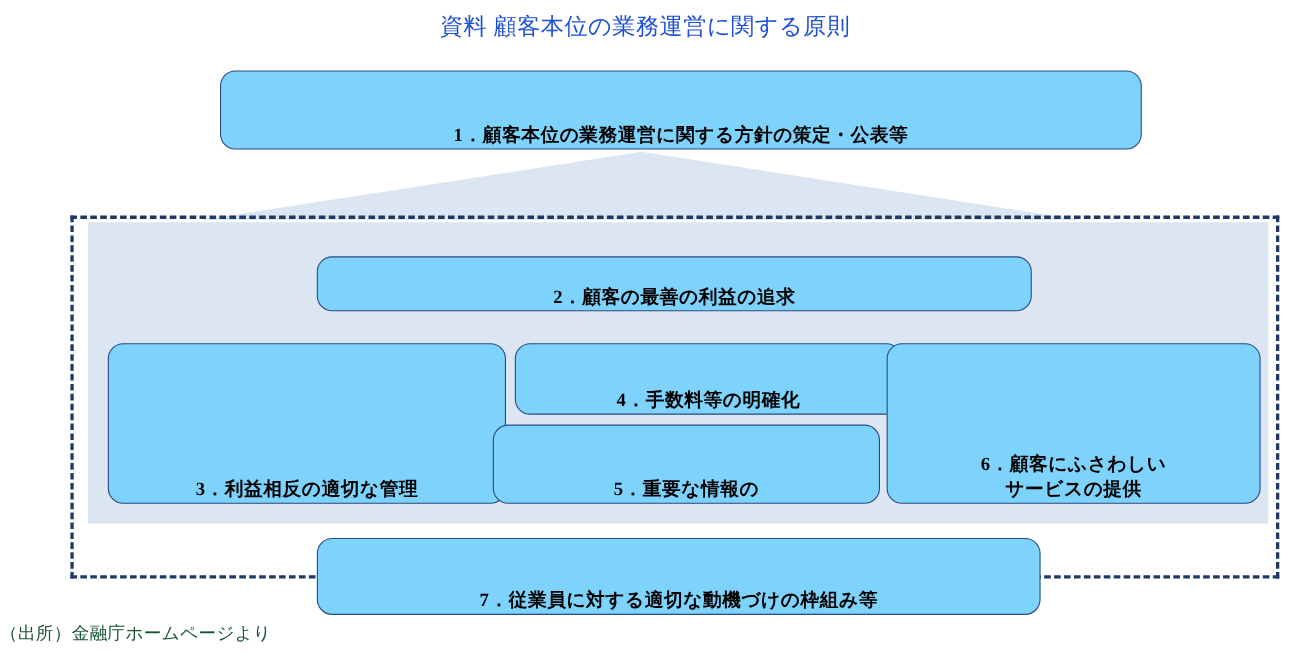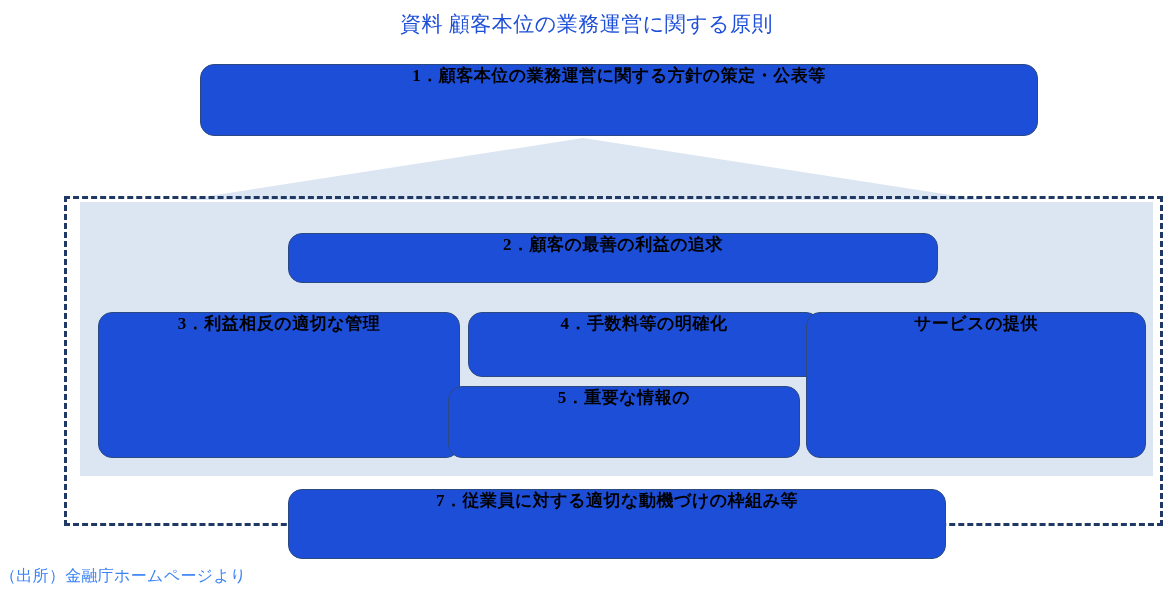--- a/index.html
+++ b/index.html
@@ -28,25 +28,25 @@
     text-align: center;
     font-size: 21px;
     font-family: "Liberation Serif", serif;
     font-weight: 400;
     letter-spacing: 0.5px;
     color: #1d4ed8;
   }
   .box {
     position: absolute;
     box-sizing: border-box;
-    background: #1d4ed8;
+    background: #7dd3fc;
     border: 1.6px solid #2b4a80;
     border-radius: 14px;
     display: flex;
-    align-items: flex-start;
+    align-items: flex-end;
     justify-content: center;
     text-align: center;
     font-size: 17px;
     font-weight: bold;
     font-family: "Liberation Serif", serif;
     line-height: 1.35;
     color: #000;
     letter-spacing: 0.5px;
     z-index: 5;
   }
@@ -84,21 +84,21 @@
   #box4 { left: 440px; top: 312px; width: 352px; height: 65px; margin-left: 28px; }
   #box5 { left: 448px; top: 386px; width: 352px; height: 72px; }
   #box6 { left: 806px; top: 312px; width: 340px; height: 146px; }
   #box7 { left: 288px; top: 489px; width: 658px; height: 70px; z-index: 6; }
 
   .source {
     position: absolute;
     left: 0; top: 566px;
     font-size: 16px;
     font-family: "Liberation Serif", serif;
-    color: #3b82f6;
+    color: #14532d;
     letter-spacing: 0.3px;
   }
 </style>
 </head>
 <body>
 
 <div id="diagram">
 
   <div class="title">資料 顧客本位の業務運営に関する原則</div>
 
@@ -126,20 +126,21 @@
   </div>
 
   <div class="box" id="box5">
     <span>
       <span>5．重要な情報の</span>
     </span>
   </div>
 
   <div class="box" id="box6">
     <span>
+      <span>6．顧客にふさわしい</span>
       <span>サービスの提供</span>
     </span>
   </div>
 
   <div class="box" id="box7">
     <span>7．従業員に対する適切な動機づけの枠組み等</span>
   </div>
 
   <div class="source">（出所）金融庁ホームページより</div>
 

